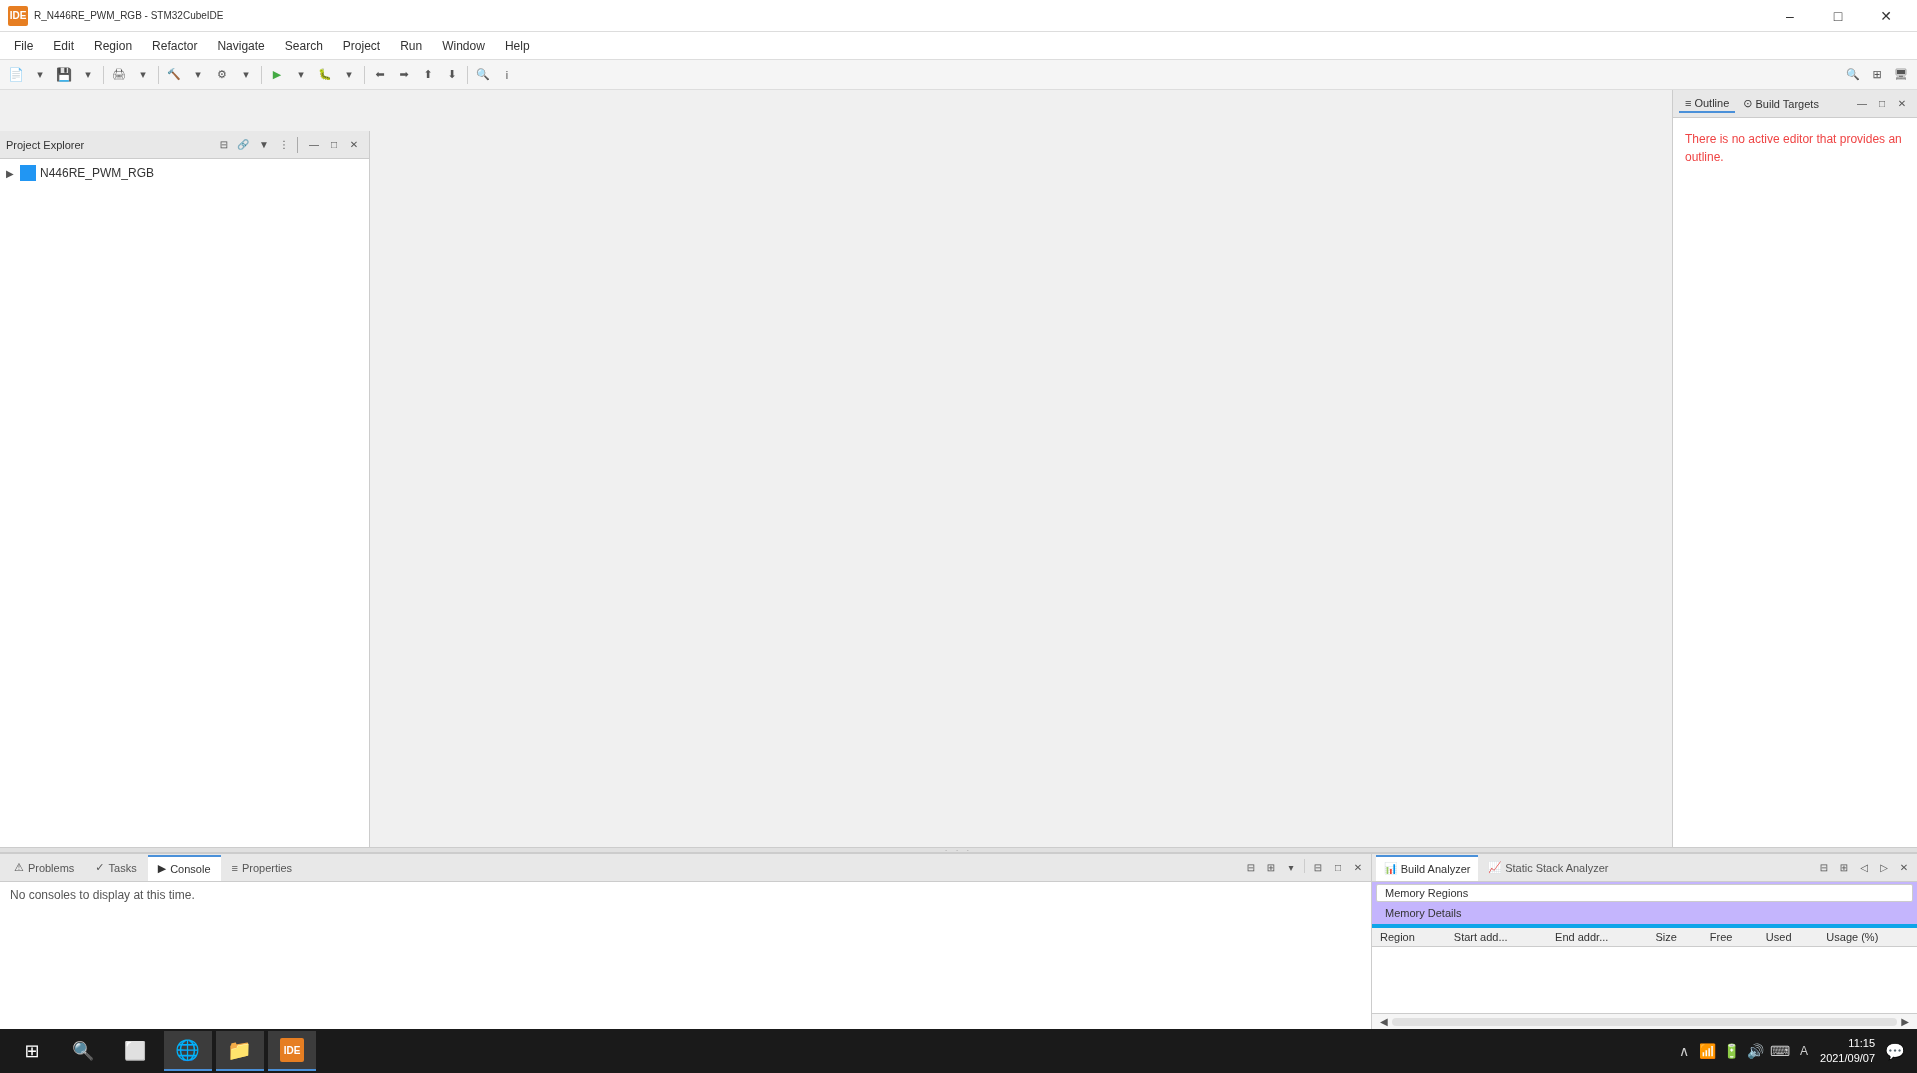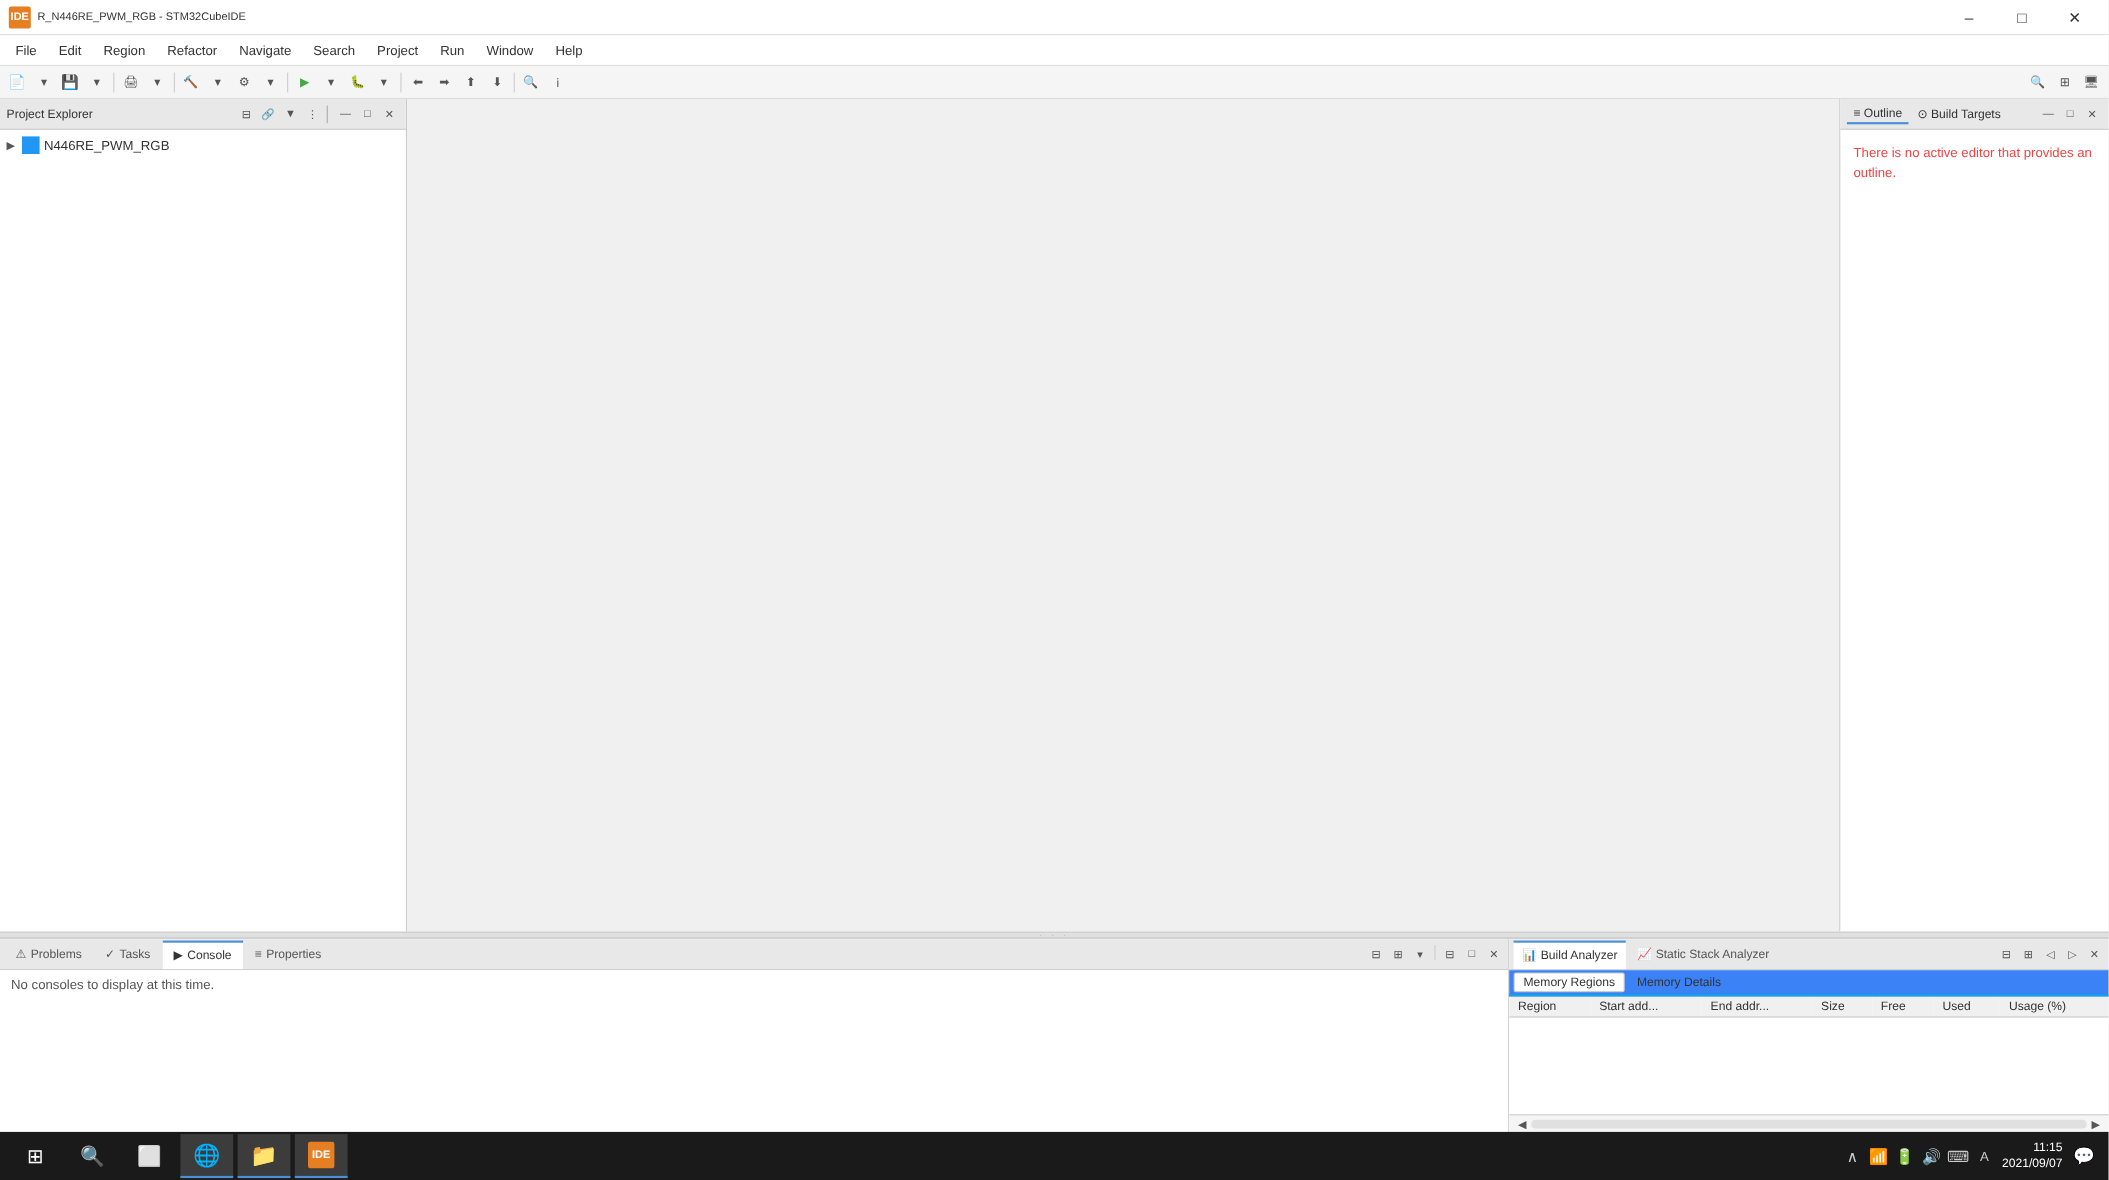--- a/index.html
+++ b/index.html
@@ -20,21 +20,21 @@
     
     .toolbar { background: #f5f5f5; height: 30px; display: flex; align-items: center; border-bottom: 1px solid #ddd; padding: 0 4px; flex-shrink: 0; gap: 1px; }
     .tb-btn { height: 24px; min-width: 24px; background: transparent; border: none; cursor: pointer; display: flex; align-items: center; justify-content: center; padding: 0 2px; font-size: 11px; color: #555; border-radius: 2px; }
     .tb-sep { width: 1px; height: 18px; background: #ccc; margin: 0 2px; }
     .tb-group { display: flex; align-items: center; }
 
     
     .main-area { display: flex; flex: 1; overflow: hidden; }
 
     
-    .left-panel { width: 370px; display: flex; flex-direction: column; border-right: 1px solid #ccc; background: #fff; flex-shrink: 0; }
+    .left-panel { width: 370px; display: flex; flex-direction: column; border-right: 1px solid #ccc; background: #fff; flex-shrink: 0; margin-top: 41px; }
     .panel-header { background: #e8e8e8; height: 28px; display: flex; align-items: center; justify-content: space-between; padding: 0 6px; border-bottom: 1px solid #ccc; }
     .panel-title { font-size: 11px; color: #333; font-weight: normal; }
     .panel-tools { display: flex; gap: 2px; align-items: center; }
     .panel-tool-btn { width: 18px; height: 18px; background: transparent; border: none; cursor: pointer; font-size: 10px; color: #555; display: flex; align-items: center; justify-content: center; }
 
     .project-tree { flex: 1; padding: 4px 0; overflow-y: auto; }
     .tree-item { display: flex; align-items: center; padding: 2px 6px; cursor: pointer; font-size: 12px; }
     .tree-arrow { width: 14px; font-size: 10px; color: #555; }
     .tree-label { color: #333; }
 
@@ -65,21 +65,21 @@
     .console-content { flex: 1; padding: 6px 10px; font-size: 12px; color: #555; overflow-y: auto; background: #fff; }
 
     
     .bottom-right { width: 545px; display: flex; flex-direction: column; background: #fff; height: 175px; flex-shrink: 0; }
     .ba-header { background: #e8e8e8; height: 28px; display: flex; align-items: center; justify-content: space-between; border-bottom: 1px solid #ccc; padding: 0 4px; }
     .ba-tabs { display: flex; align-items: center; gap: 2px; }
     .ba-tab { padding: 2px 8px; font-size: 11px; cursor: pointer; color: #555; display: flex; align-items: center; gap: 3px; height: 26px; }
     .ba-tab.active { background: #fff; border-top: 2px solid #4a90d9; color: #333; }
     .ba-tools { display: flex; gap: 2px; }
     .ba-tool-btn { width: 18px; height: 18px; background: transparent; border: none; cursor: pointer; font-size: 10px; color: #555; display: flex; align-items: center; justify-content: center; }
-    .ba-sub-tabs { display: flex; border-bottom: 2px solid #0ea5e9; background: #3b82f6; padding: 2px 4px; gap: 2px; }
+    .ba-sub-tabs { display: flex; border-bottom: 4px solid #0ea5e9; background: #c4b5fd; padding: 2px 4px; gap: 2px; flex-direction: column; }
     .ba-sub-tab { padding: 2px 8px; font-size: 11px; cursor: pointer; color: #333; border: 1px solid transparent; border-radius: 2px; }
     .ba-sub-tab.active { background: #fff; border-color: #ccc; }
     .ba-table { flex: 1; overflow: auto; }
     .ba-table table { width: 100%; border-collapse: collapse; font-size: 11px; }
     .ba-table th { background: #f0f0f0; border-bottom: 1px solid #ccc; padding: 3px 8px; text-align: left; font-weight: normal; color: #333; white-space: nowrap; }
     .ba-scrollbar { height: 16px; background: #f5f5f5; border-top: 1px solid #ccc; display: flex; align-items: center; padding: 0 4px; }
     .ba-scroll-arrow { font-size: 10px; color: #555; cursor: pointer; padding: 0 4px; }
     .ba-scroll-track { flex: 1; height: 8px; background: #e0e0e0; border-radius: 4px; }
 
     

